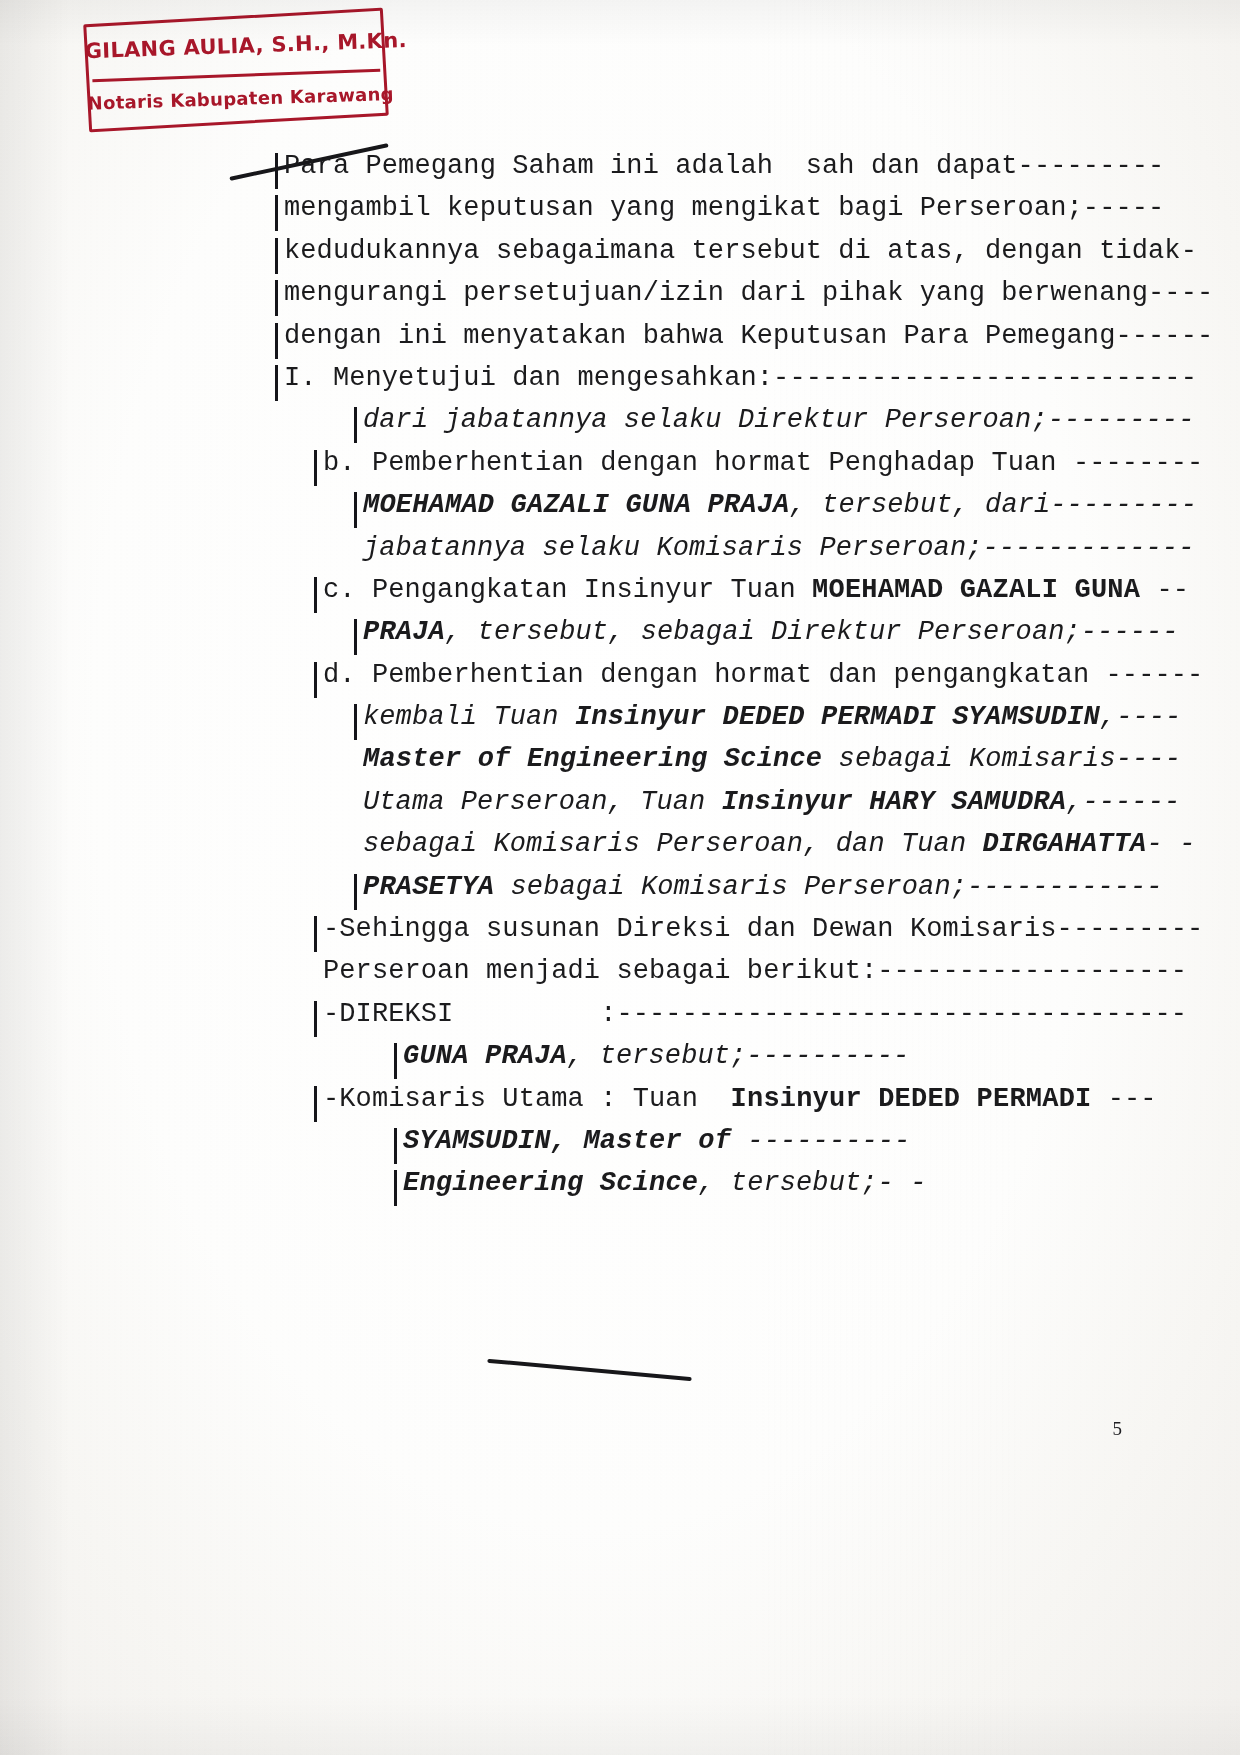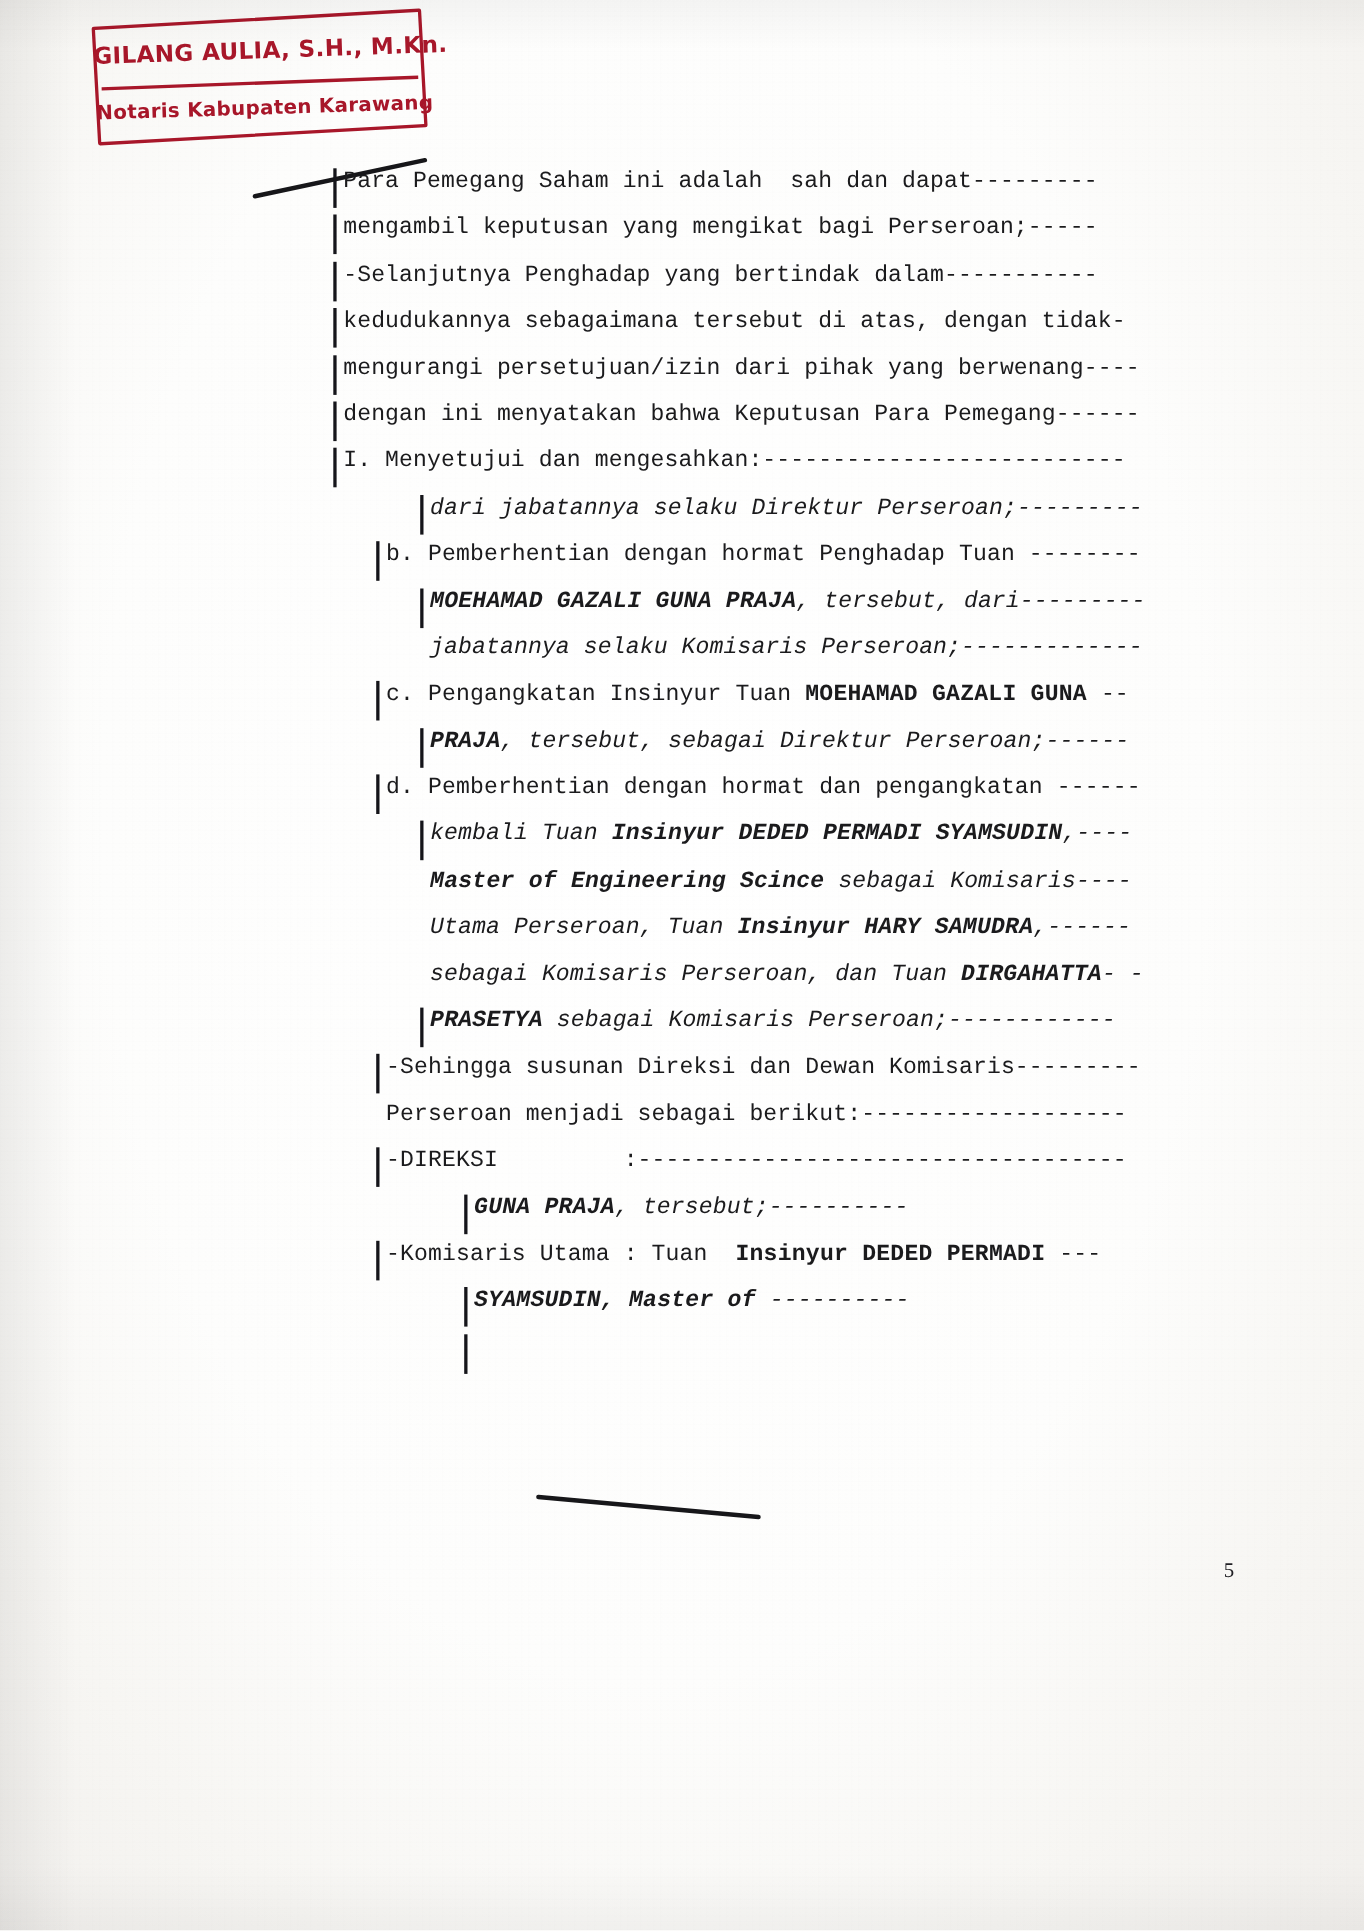--- a/index.html
+++ b/index.html
@@ -122,26 +122,25 @@
   
   .body-text {
     position: absolute;
     left: 276px;
     top: 145px;
     width: 760px;
   }
   .ln {
     position: relative;
     height: 42.4px;
-    font-size: 21px;
+    font-size: 27px;
     line-height: 42.4px;
     color: #1b1b1d;
     white-space: pre;
     letter-spacing: 0.1px;
-    margin-left: 28px;
   }
   
   .bar {
     position: absolute;
     width: 2.6px;
     background: #15151a;
     top: 8px;
     height: 36px;
   }
   .b0  { left: -1px; }
@@ -174,21 +173,20 @@
   <div class="stamp-line1">GILANG AULIA, S.H., M.Kn.</div>
   <div class="stamp-line2">Notaris Kabupaten Karawang</div>
 </div>
 
 <div class="ink-stroke ink-top"></div>
 <div class="ink-stroke ink-bottom"></div>
 
 <div class="body-text" id="body-text">
     <div class="ln"><span class="bar b0"></span><span class="txt i0"><span>Para Pemegang Saham ini adalah  sah dan dapat---------</span></span></div>
     <div class="ln"><span class="bar b0"></span><span class="txt i0"><span>mengambil keputusan yang mengikat bagi Perseroan;-----</span></span></div>
-    <div class="ln"><span class="bar b0"></span><span class="txt i0"><span>-Selanjutnya Penghadap yang bertindak dalam-----------</span></span></div>
     <div class="ln"><span class="bar b0"></span><span class="txt i0"><span>kedudukannya sebagaimana tersebut di atas, dengan tidak-</span></span></div>
     <div class="ln"><span class="bar b0"></span><span class="txt i0"><span>mengurangi persetujuan/izin dari pihak yang berwenang----</span></span></div>
     <div class="ln"><span class="bar b0"></span><span class="txt i0"><span>dengan ini menyatakan bahwa Keputusan Para Pemegang------</span></span></div>
     <div class="ln"><span class="bar b0"></span><span class="txt i0"><span>I. Menyetujui dan mengesahkan:--------------------------</span></span></div>
     <div class="ln"><span class="bar b2"></span><span class="txt i2"><span>dari jabatannya selaku Direktur Perseroan;---------</span></span></div>
     <div class="ln"><span class="bar b1"></span><span class="txt i1"><span>b. Pemberhentian dengan hormat Penghadap Tuan --------</span></span></div>
     <div class="ln"><span class="bar b2"></span><span class="txt i2"><b>MOEHAMAD GAZALI GUNA PRAJA</b><span>, tersebut, dari---------</span></span></div>
     <div class="ln"><span class="txt i2"><span>jabatannya selaku Komisaris Perseroan;-------------</span></span></div>
     <div class="ln"><span class="bar b1"></span><span class="txt i1"><span>c. Pengangkatan Insinyur Tuan </span><b>MOEHAMAD GAZALI GUNA</b><span> --</span></span></div>
     <div class="ln"><span class="bar b2"></span><span class="txt i2"><b>PRAJA</b><span>, tersebut, sebagai Direktur Perseroan;------</span></span></div>
@@ -197,21 +195,21 @@
     <div class="ln"><span class="txt i2"><b>Master of Engineering Scince</b><span> sebagai Komisaris----</span></span></div>
     <div class="ln"><span class="txt i2"><span>Utama Perseroan, Tuan </span><b>Insinyur HARY SAMUDRA</b><span>,------</span></span></div>
     <div class="ln"><span class="txt i2"><span>sebagai Komisaris Perseroan, dan Tuan </span><b>DIRGAHATTA</b><span>- -</span></span></div>
     <div class="ln"><span class="bar b2"></span><span class="txt i2"><b>PRASETYA</b><span> sebagai Komisaris Perseroan;------------</span></span></div>
     <div class="ln"><span class="bar b1"></span><span class="txt i1"><span>-Sehingga susunan Direksi dan Dewan Komisaris---------</span></span></div>
     <div class="ln"><span class="txt i1"><span>Perseroan menjadi sebagai berikut:-------------------</span></span></div>
     <div class="ln"><span class="bar b1"></span><span class="txt i1"><span>-DIREKSI         :-----------------------------------</span></span></div>
     <div class="ln"><span class="bar b2" style="left: 118px;"></span><span class="txt i2" style="padding-left: 127px;"><b>GUNA PRAJA</b><span>, tersebut;----------</span></span></div>
     <div class="ln"><span class="bar b1"></span><span class="txt i1"><span>-Komisaris Utama : Tuan  </span><b>Insinyur DEDED PERMADI</b><span> ---</span></span></div>
     <div class="ln"><span class="bar b2" style="left: 118px;"></span><span class="txt i2" style="padding-left: 127px;"><b>SYAMSUDIN, Master of</b><span> ----------</span></span></div>
-    <div class="ln"><span class="bar b2" style="left: 118px;"></span></div>
+    <div class="ln"><span class="bar b2" style="left: 118px;"></span><span class="txt i2" style="padding-left: 127px;"><b>Engineering Scince</b><span>, tersebut;- -</span></span></div>
   </div>
 
 <div class="page-num">5</div>
 
 <div class="scan-noise"></div>
 <div class="edge-shade-left"></div>
 <div class="edge-shade-top"></div>
 <div class="edge-shade-bottom"></div>
 
 </body></html>

